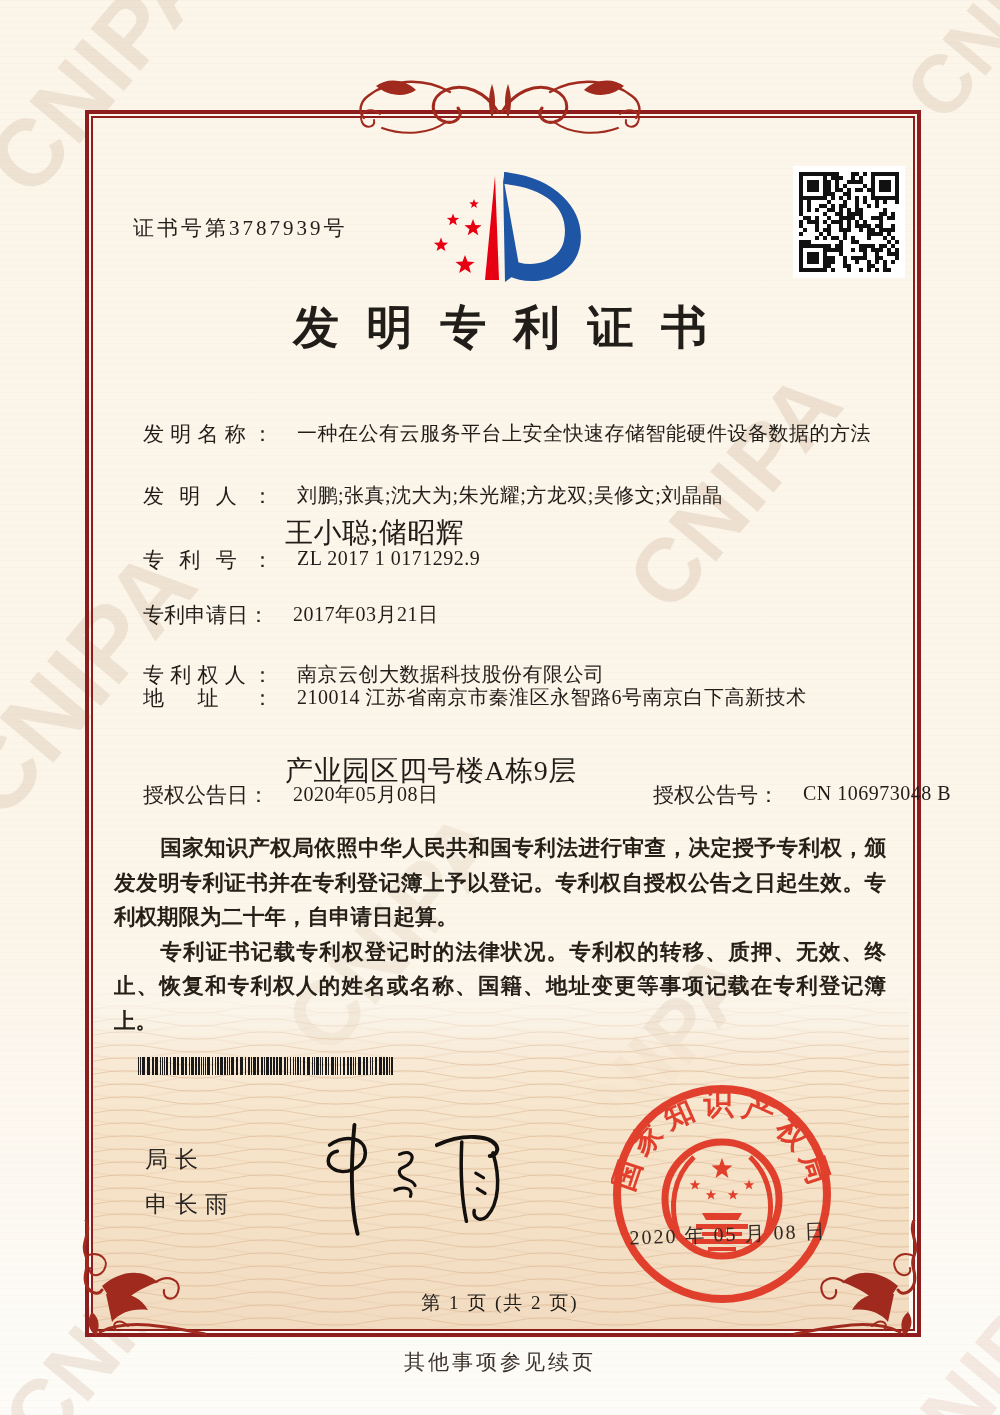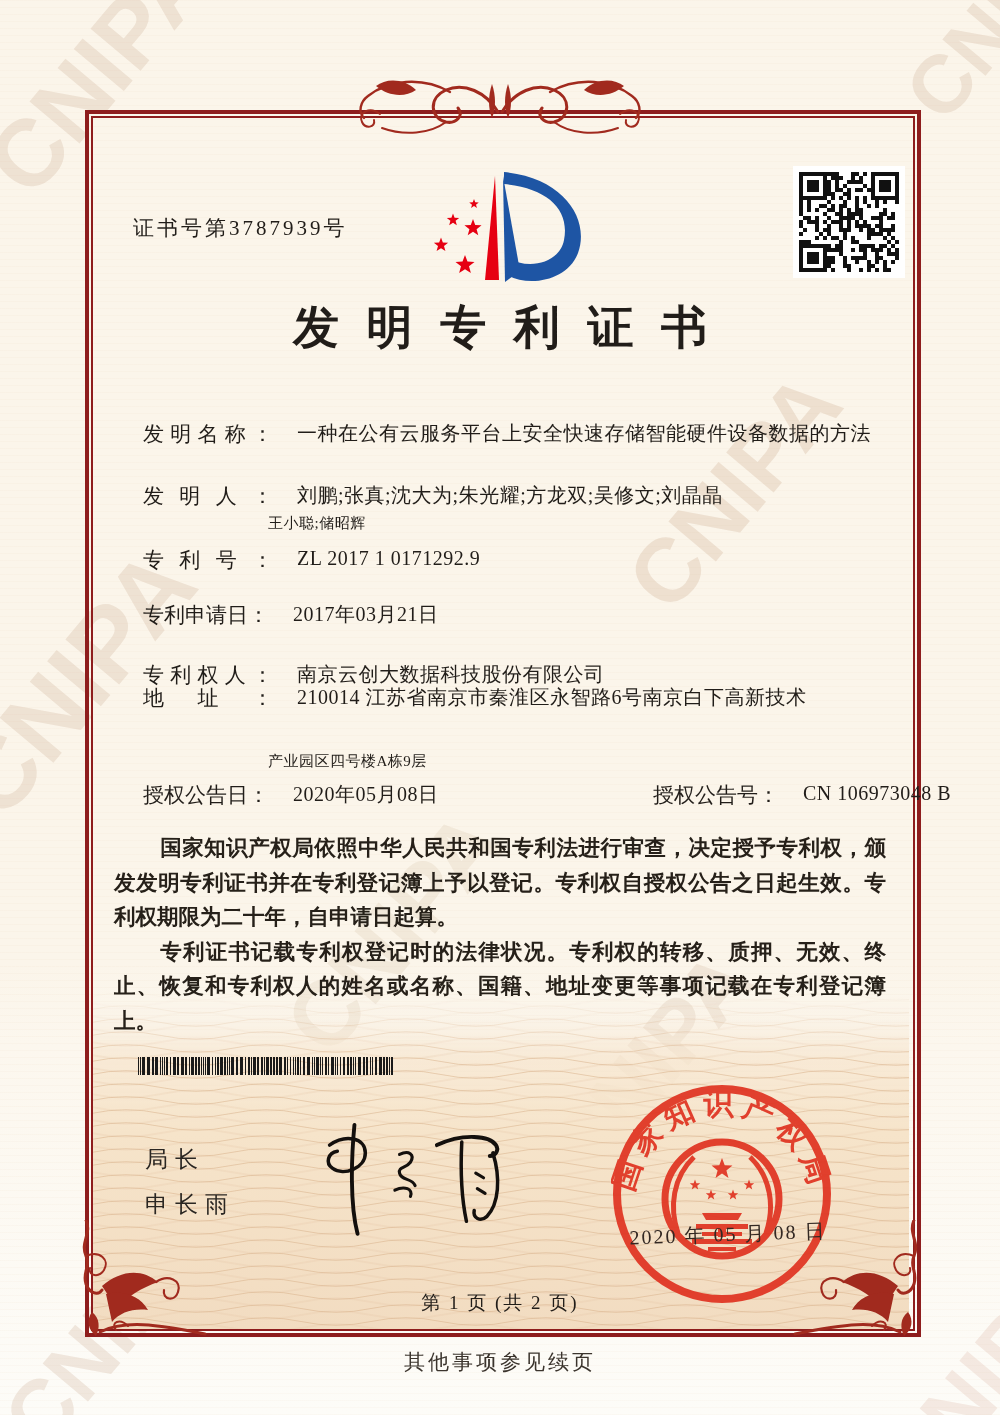--- a/index.html
+++ b/index.html
@@ -36,21 +36,21 @@
   .logo{position:absolute;left:408px;top:160px;width:200px;height:138px;}
   .qr-wrap{position:absolute;left:793px;top:166px;width:112px;height:112px;background:#fff;}
   .qr-wrap svg{position:absolute;left:6px;top:6px;width:100px;height:100px;}
   .title{position:absolute;left:0;top:297px;width:100%;text-align:center;font-size:46px;font-weight:bold;
     letter-spacing:.60em;text-indent:.60em;}
   
   .row{position:absolute;left:143px;font-size:21px;white-space:nowrap;}
   .row .lab{display:inline-block;width:130px;text-align:justify;text-align-last:justify;vertical-align:top;}
   .row .lab.plain{width:auto;text-align:left;text-align-last:auto;}
   .row .val{margin-left:24px;font-size:20px;letter-spacing:.5px;}
-  .row.cont{left:268px;font-size:15px;letter-spacing:.5px;}
+  .row.cont{left:285px;font-size:28px;letter-spacing:.5px;}
   .grant2{position:absolute;left:510px;top:0;}
   
   .legal{position:absolute;left:114px;top:831px;width:772px;font-size:21.5px;line-height:34.5px;
     text-align:justify;color:#262019;font-weight:bold;}
   .legal p{margin:0;text-indent:2.15em;}
   
   .barcode{position:absolute;left:138px;top:1057px;width:260px;height:18px;}
   
   .officer{position:absolute;left:145px;font-family:"Liberation Sans","DejaVu Sans",sans-serif;
     font-size:23px;letter-spacing:7px;color:#2a2622;text-align:right;}

